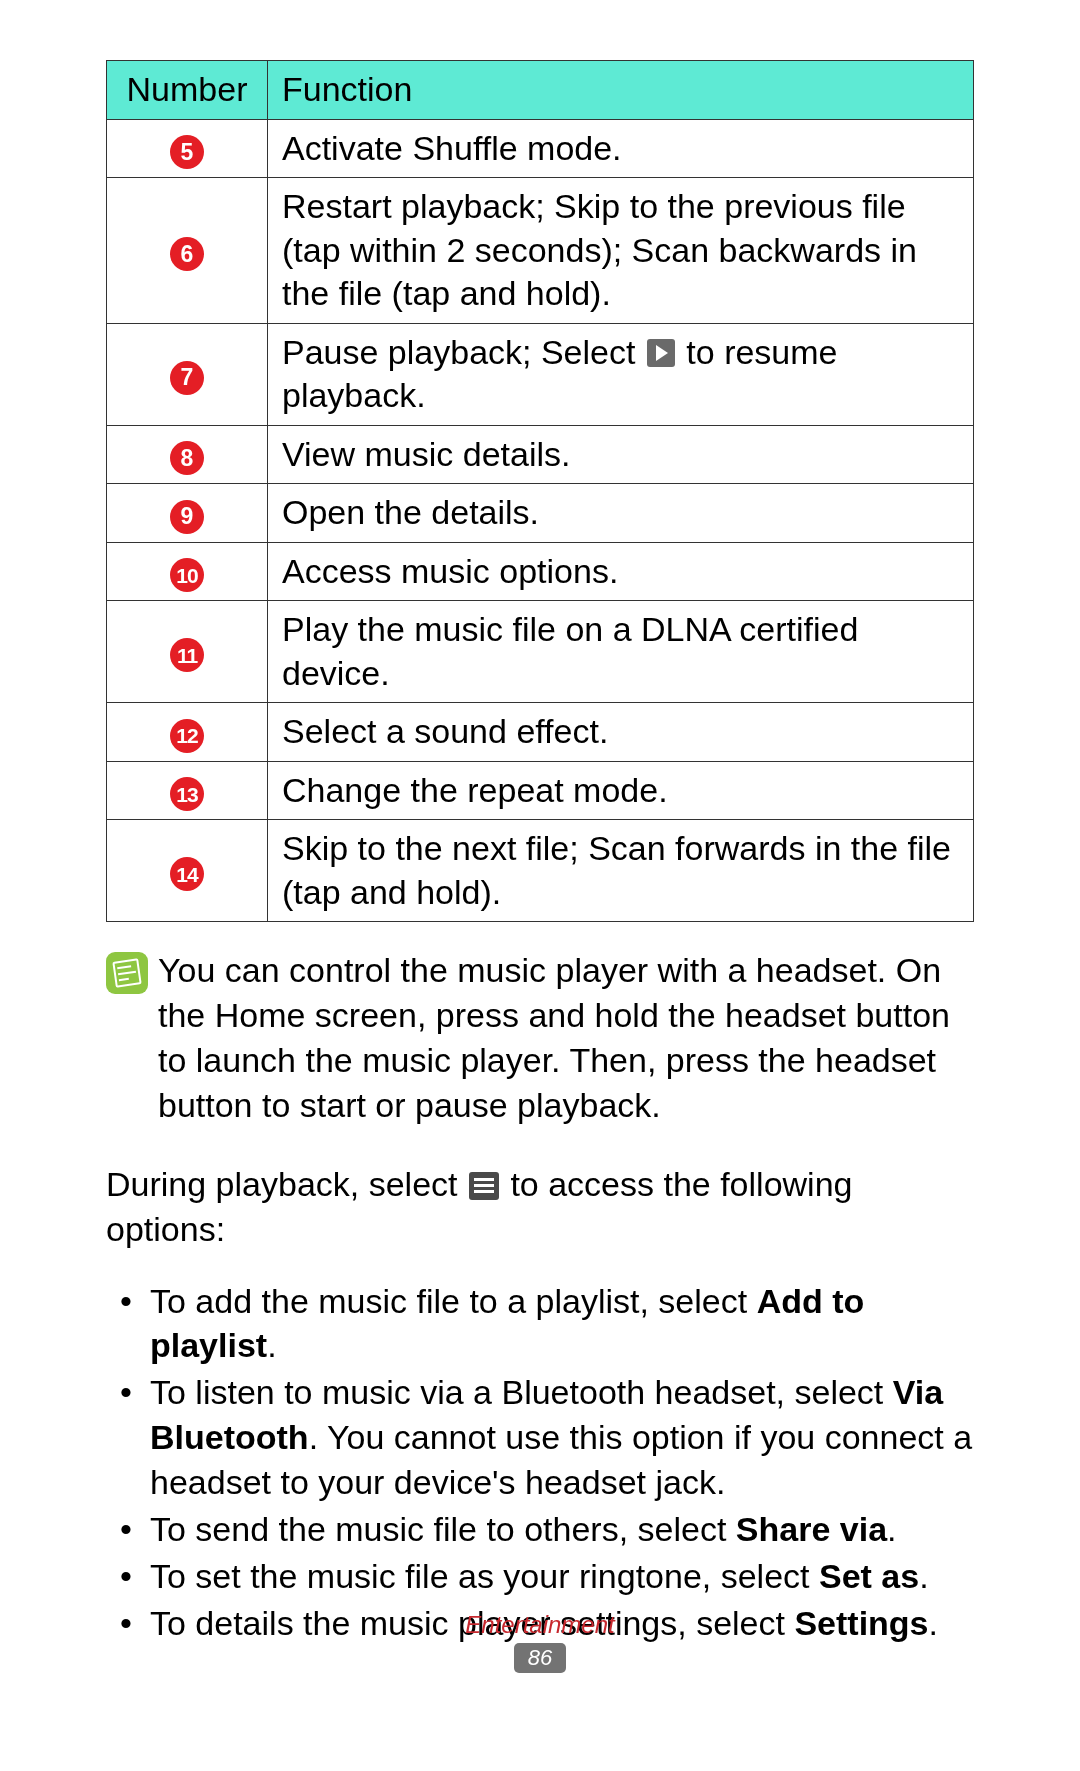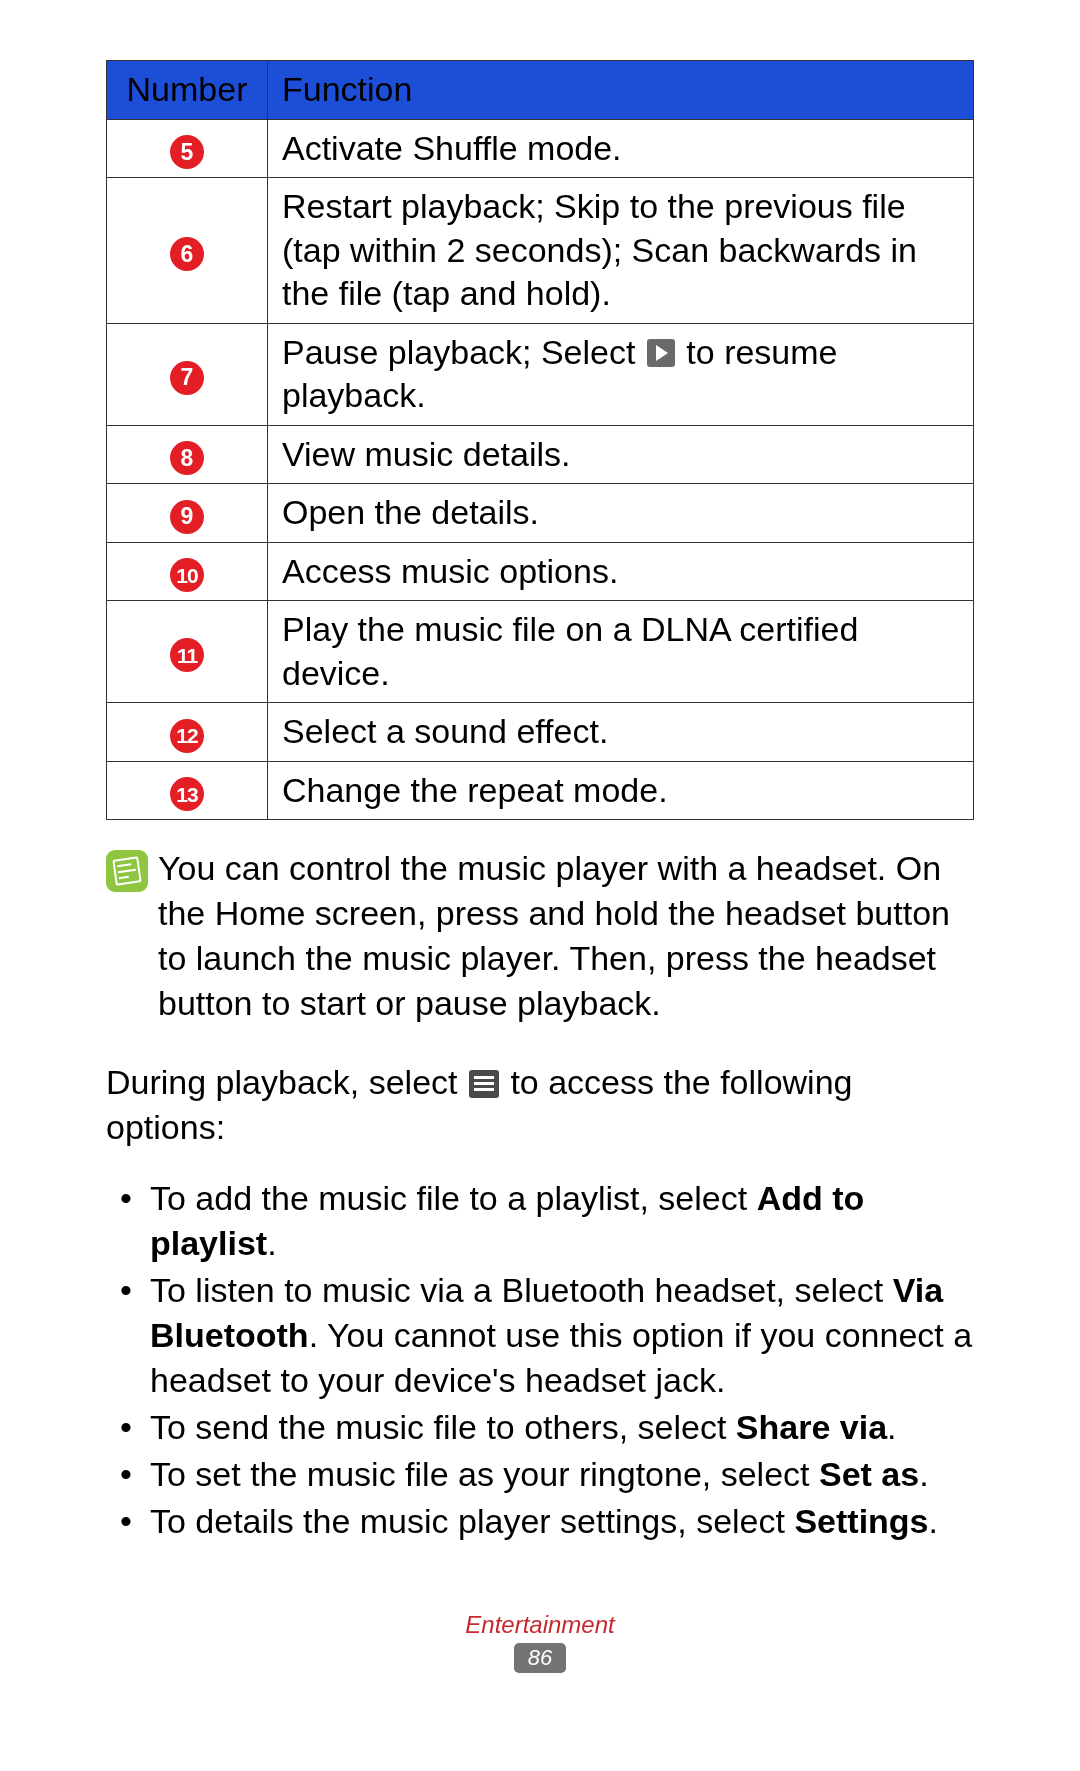--- a/index.html
+++ b/index.html
@@ -24,21 +24,21 @@
     line-height: 1.28;
   }
   table.fn-table th, table.fn-table td {
     border: 1px solid #333;
     padding: 7px 12px 7px 14px;
     vertical-align: middle;
     text-align: left;
     font-weight: normal;
   }
   table.fn-table th {
-    background: #1d4ed8;
+    background: #5eead4;
   }
   table.fn-table th.col-num {
     width: 160px;
     text-align: center;
     padding-left: 0;
     padding-right: 0;
   }
   table.fn-table td.col-num {
     text-align: center;
     padding: 6px 0;
@@ -237,20 +237,24 @@
         <td>Play the music file on a DLNA certified device.</td>
       </tr>
       <tr>
         <td class="col-num"><span class="numcircle wide">12</span></td>
         <td>Select a sound effect.</td>
       </tr>
       <tr>
         <td class="col-num"><span class="numcircle wide">13</span></td>
         <td>Change the repeat mode.</td>
       </tr>
+      <tr>
+        <td class="col-num"><span class="numcircle wide">14</span></td>
+        <td>Skip to the next file; Scan forwards in the file (tap and hold).</td>
+      </tr>
     </tbody>
   </table>
 
   <div class="note-block">
     <div class="note-icon-wrap">
       <span class="note-icon"></span>
     </div>
     <div class="note-text">You can control the music player with a headset. On the Home screen, press and hold the headset button to launch the music player. Then, press the headset button to start or pause playback.</div>
   </div>
 

